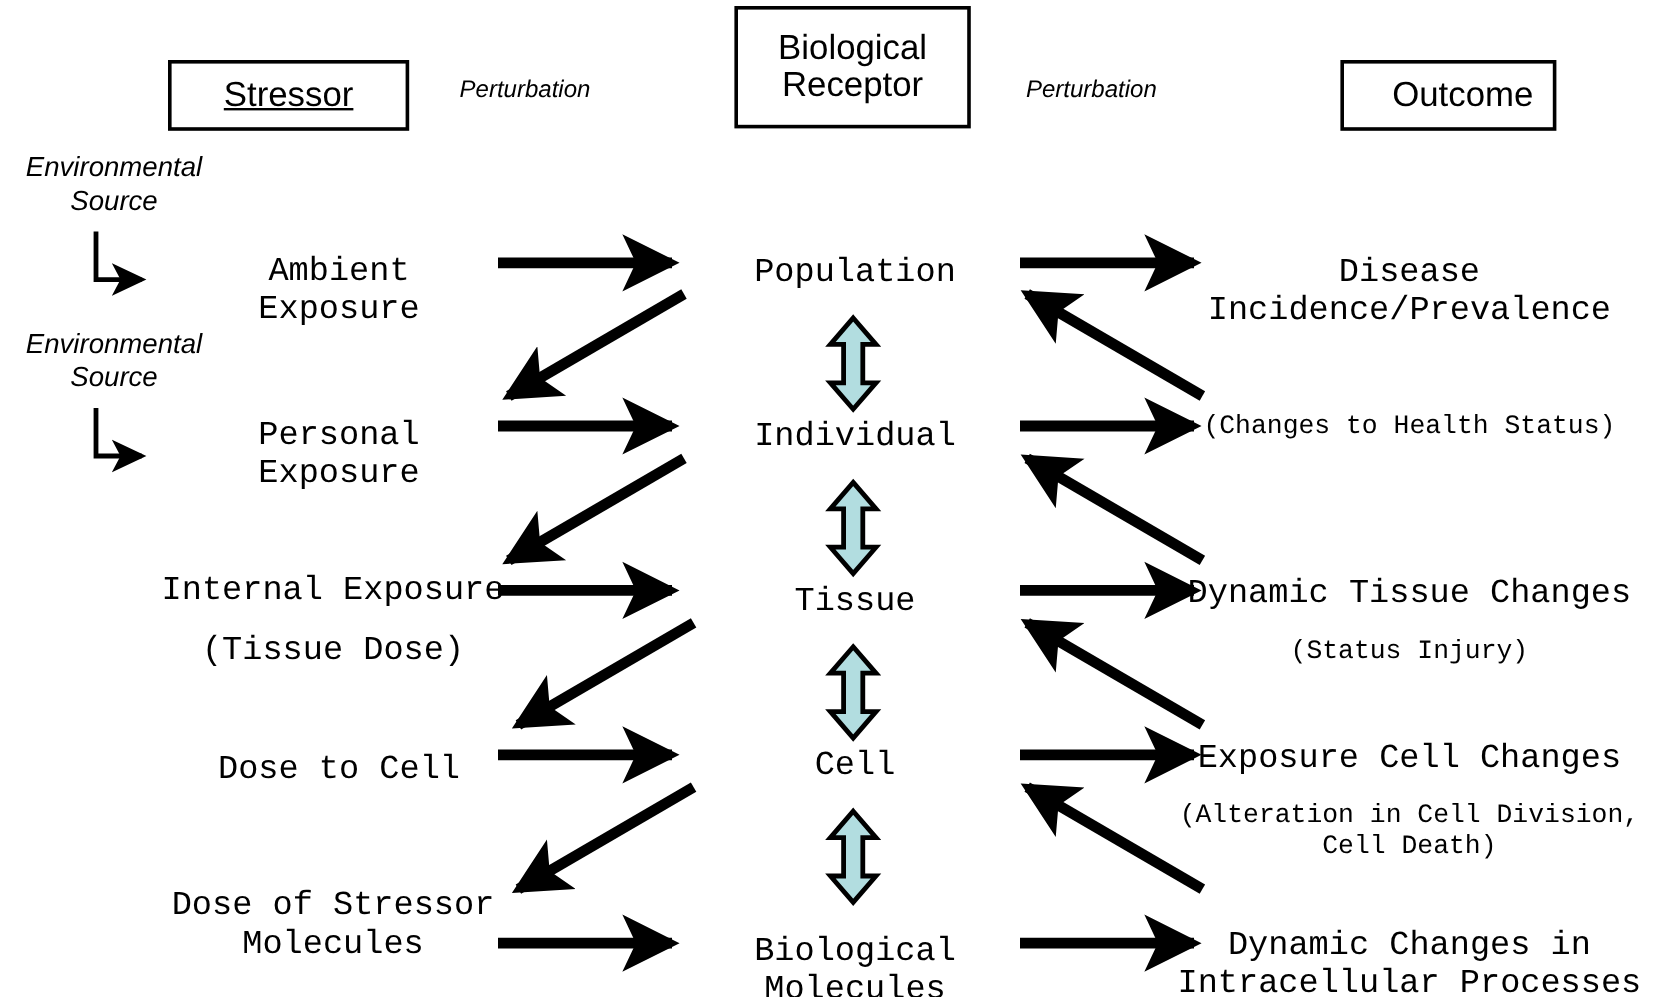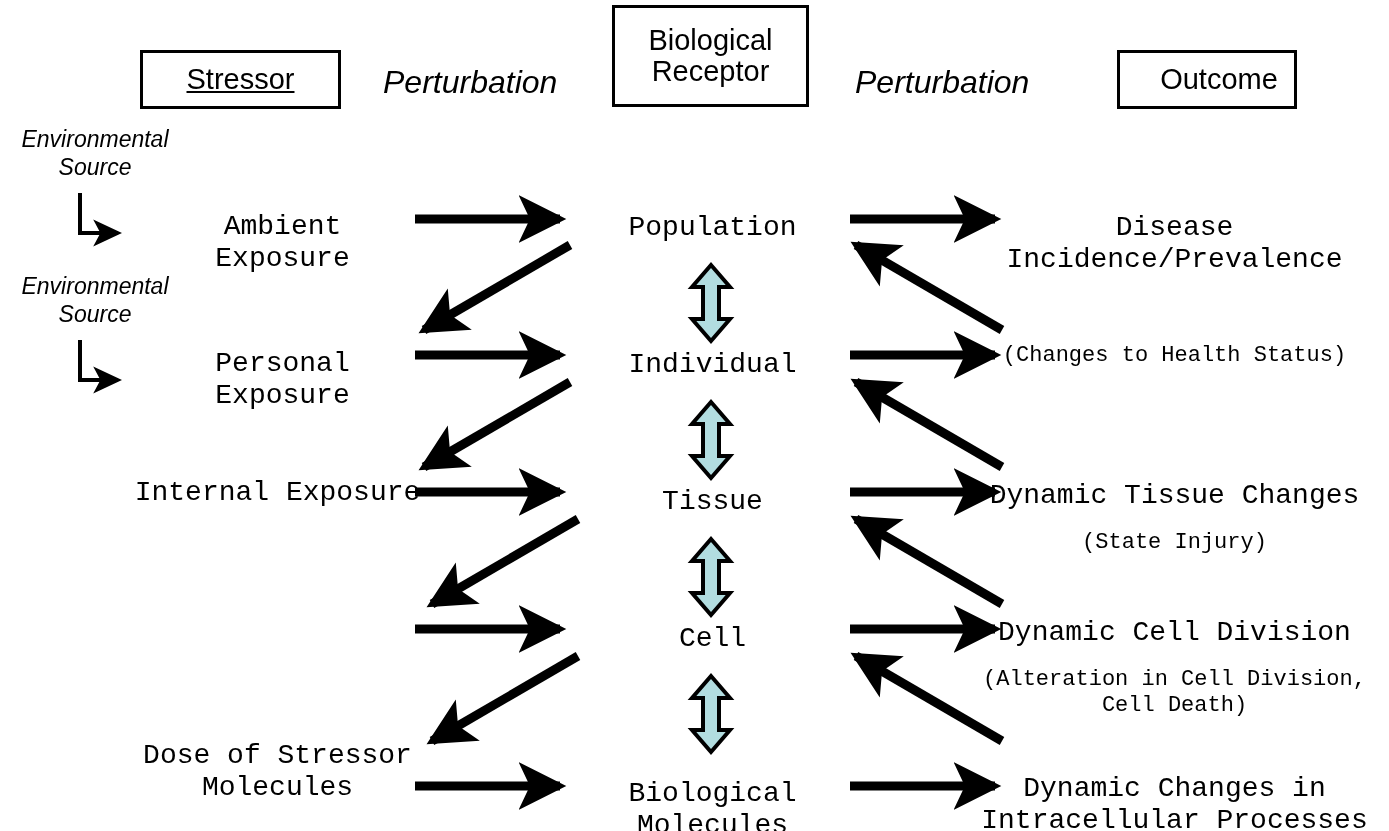--- a/index.html
+++ b/index.html
@@ -37,21 +37,21 @@
     line-height: 1.08;
     box-sizing: border-box;
   }
   #box-stressor   { left: 140px; top: 50px;  width: 201px; height: 59px; text-decoration: underline; }
   #box-receptor   { left: 612px; top: 5px;   width: 197px; height: 102px; }
   #box-outcome    { left: 1117px; top: 50px; width: 180px; height: 59px; padding-left: 24px; }
 
   
   .perturb {
     position: absolute;
-    font-size: 32px;
+    font-size: 20px;
     font-style: italic;
     font-weight: 500;
     white-space: nowrap;
   }
   #perturb-left  { left: 383px;  top: 64px; }
   #perturb-right { left: 855px;  top: 64px; }
 
   
   .env-src {
     position: absolute;
@@ -210,20 +210,24 @@
   <div class="cell col-left" style="top:193px;">
     <span class="main">Ambient
 Exposure</span>
   </div>
   <div class="cell col-left" style="top:330px;">
     <span class="main">Personal
 Exposure</span>
   </div>
   <div class="cell col-left" style="top:459px;left:130px;width:295px;">
     <span class="main">Internal Exposure</span>
+    <span class="main">(Tissue Dose)</span>
+  </div>
+  <div class="cell col-left" style="top:608px;">
+    <span class="main">Dose to Cell</span>
   </div>
   <div class="cell col-left" style="top:722px;left:130px;width:295px;">
     <span class="main">Dose of Stressor
 Molecules</span>
   </div>
 
   <div class="cell col-mid" style="top:194px;">
     <span class="main">Population</span>
   </div>
   <div class="cell col-mid" style="top:331px;text-align:center;">
@@ -242,24 +246,24 @@
 
   <div class="cell col-right" style="top:194px;">
     <span class="main">Disease
 Incidence/Prevalence</span>
   </div>
   <div class="cell col-right" style="top:325px;">
     <span class="sub">(Changes to Health Status)</span>
   </div>
   <div class="cell col-right" style="top:462px;">
     <span class="main">Dynamic Tissue Changes</span>
-    <span class="sub">(State Injury)</span>
+    <span class="sub">(Status Injury)</span>
   </div>
   <div class="cell col-right" style="top:599px;">
-    <span class="main">Dynamic Cell Division</span>
+    <span class="main">Exposure Cell Changes</span>
     <span class="sub">(Alteration in Cell Division,
 Cell Death)</span>
   </div>
   <div class="cell col-right" style="top:755px;">
     <span class="main">Dynamic Changes in
 Intracellular Processes</span>
   </div>
 
 </div>
 

